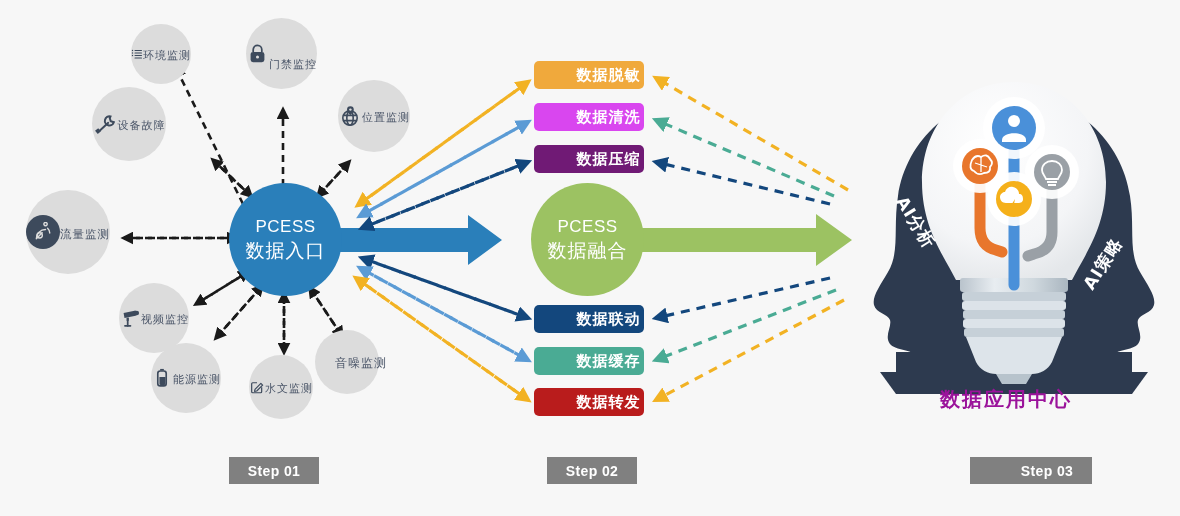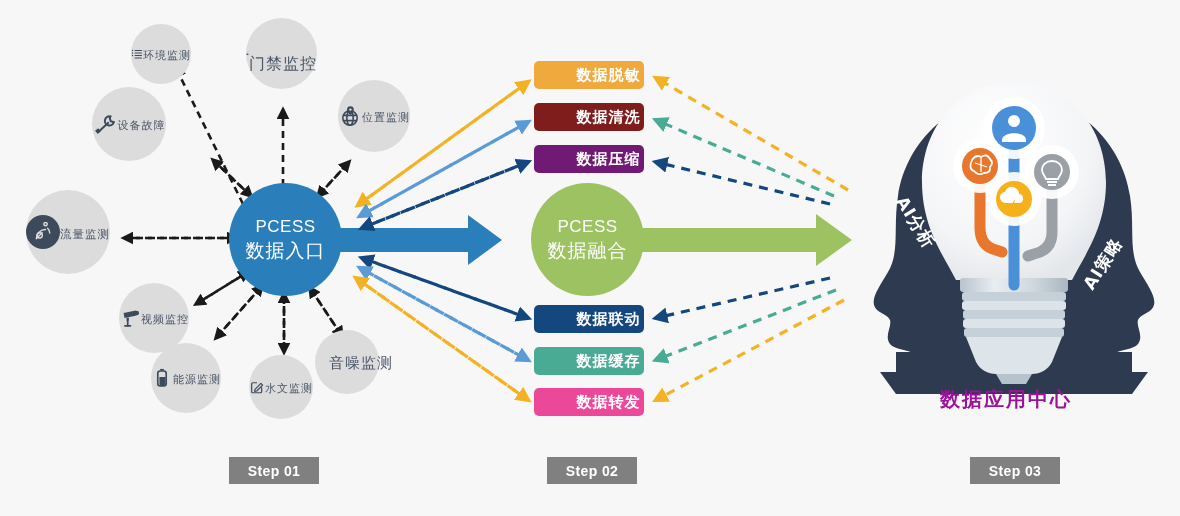--- a/index.html
+++ b/index.html
@@ -280,21 +280,21 @@
   </div>
 
   <div class="node" style="left:246px;top:18px;width:71px;height:71px;">
     <svg class="nicon" width="24" height="24" viewBox="0 0 24 24">
       <g fill="none" stroke="#3d4a5c" stroke-width="1.8">
         <path d="M7.5,10 V7.5 a4.5,4.5 0 0 1 9,0 V10"></path>
         <rect x="4.8" y="10" width="14.4" height="10.5" rx="2.6" fill="#3d4a5c" stroke="none"></rect>
       </g>
       <circle cx="12" cy="15.2" r="1.6" fill="#dcdcdc"></circle>
     </svg>
-    <span class="nlabel" style="font-size:16px;margin-top:21px;font-family:Liberation Mono, monospace;">门禁监控</span>
+    <span class="nlabel" style="font-size:11px;margin-top:21px;font-family:Liberation Mono, monospace;">门禁监控</span>
   </div>
 
   <div class="node" style="left:338px;top:80px;width:72px;height:72px;">
     <svg class="nicon" width="24" height="24" viewBox="0 0 24 24">
       <g fill="none" stroke="#3d4a5c" stroke-width="1.6">
         <circle cx="12" cy="14" r="7.2"></circle>
         <ellipse cx="12" cy="14" rx="3.2" ry="7.2"></ellipse>
         <path d="M5,11.4 H19 M5,16.6 H19"></path>
       </g>
       <path d="M12.4,2.2 a3.4,3.4 0 0 1 3.4,3.4 c0,2.6 -3.4,5.6 -3.4,5.6 s-3.4,-3 -3.4,-5.6 a3.4,3.4 0 0 1 3.4,-3.4 Z" fill="#3d4a5c"></path>
@@ -372,61 +372,61 @@
         <rect x="11.2" y="17.4" width="1.6" height="3.6"></rect>
       </g>
       <g fill="none" stroke="#3d4a5c" stroke-width="1.7" stroke-linecap="round">
         <path d="M6.4,12.4 a5.6,5.6 0 0 0 11.2,0"></path>
         <path d="M8.6,20.8 h6.8"></path>
       </g>
       <g stroke="#dcdcdc" stroke-width="1">
         <path d="M10,5.2 h4 M10,7.4 h4 M10,9.6 h4"></path>
       </g>
     </svg>
-    <span class="nlabel" style="font-size:15px;margin-top:3px;margin-left:28px;">音噪监测</span>
+    <span class="nlabel" style="font-size:12px;margin-top:3px;margin-left:28px;">音噪监测</span>
   </div>
 
   <div class="hub" id="hub-entry" style="left:229px;top:183px;width:113px;height:113px;">
     <span class="hub-en">PCESS</span>
     <span class="hub-cn">数据入口</span>
   </div>
 
   <div class="hub" id="hub-fusion" style="left:531px;top:183px;width:113px;height:113px;">
     <span class="hub-en">PCESS</span>
     <span class="hub-cn">数据融合</span>
   </div>
 
   <div class="pbox" style="left:534px;top:61px;background:#f0a93c;">
     <span>数据脱敏</span>
   </div>
-  <div class="pbox" style="left:534px;top:103px;background:#7f1d1d;">
+  <div class="pbox" style="left:534px;top:103px;background:#d946ef;">
     <span>数据清洗</span>
   </div>
   <div class="pbox" style="left:534px;top:145px;background:#701a75;">
     <span>数据压缩</span>
   </div>
 
   <div class="pbox" style="left:534px;top:347px;background:#4aab94;">
     <span>数据缓存</span>
   </div>
   <div class="pbox" style="left:534px;top:305px;background:#13477d;">
     <span>数据联动</span>
   </div>
-  <div class="pbox" style="left:534px;top:388px;background:#ec4899;">
+  <div class="pbox" style="left:534px;top:388px;background:#b91c1c;">
     <span>数据转发</span>
   </div>
 
   <span class="headlabel" id="label-ai-analysis" style="left:910px;top:192px;">AI分析</span>
   <span class="headlabel" id="label-ai-strategy" style="left:1078px;top:282px;">AI策略</span>
 
   <span id="app-center-label" style="left:940px;top:386px;">数据应用中心</span>
 
   <div class="step" style="left:229px;top:457px;">
     <span>Step 01</span>
   </div>
   <div class="step" style="left:547px;top:457px;">
     <span>Step 02</span>
   </div>
-  <div class="step" style="left:970px;top:457px;">
+  <div class="step" style="left:970px;top:457px;padding-left:32px;">
     <span>Step 03</span>
   </div>
 
 </div>
 
 </body></html>

